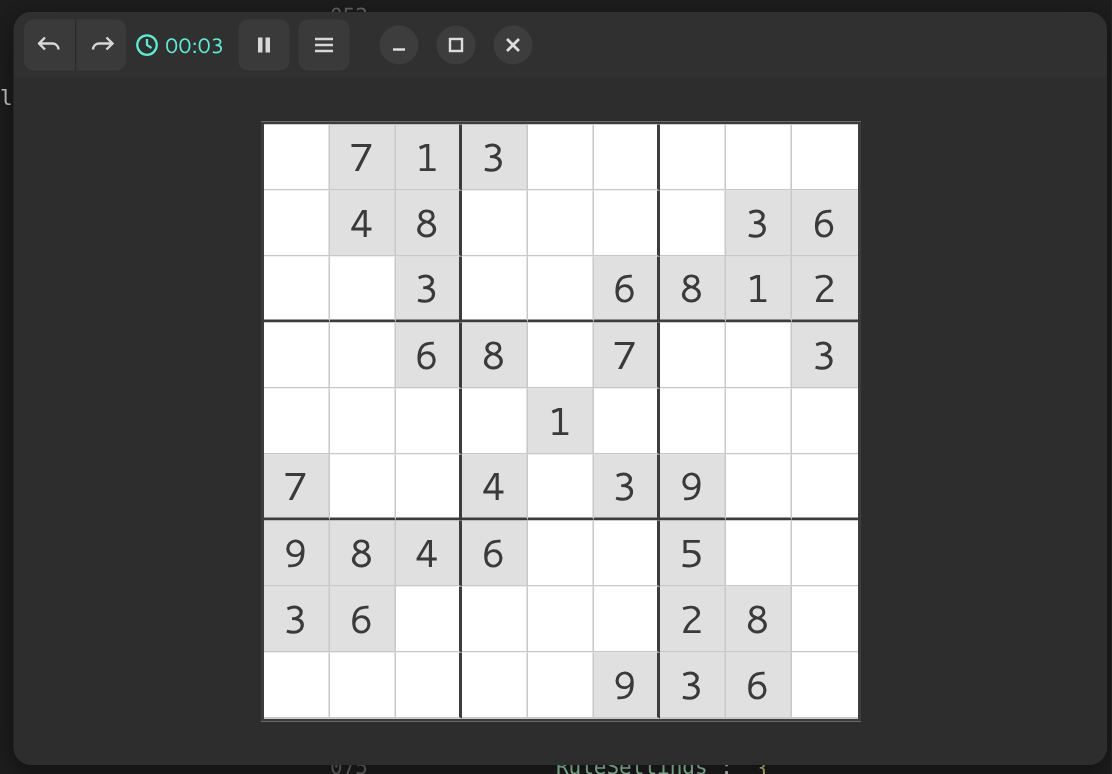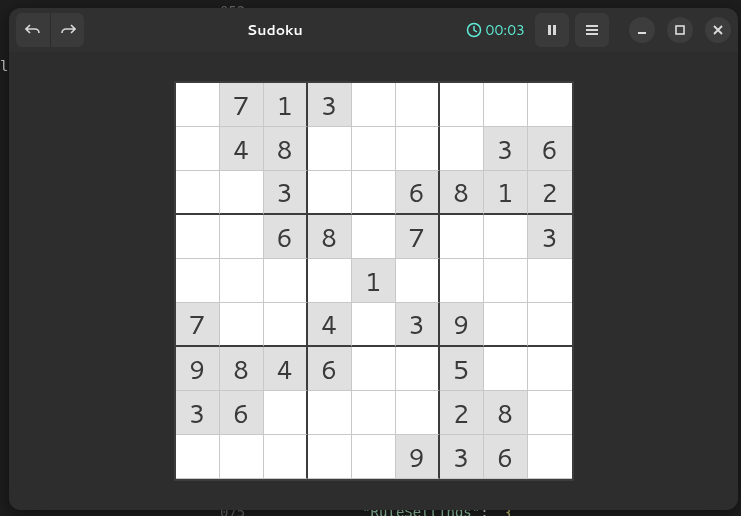--- a/index.html
+++ b/index.html
@@ -111,21 +111,20 @@
             <path d="M5 3 L1 7 L5 11 M1 7 H10 A4 4 0 0 1 14 11"></path>
           </svg>
       </button>
       <button class="tb-btn">
         <svg viewBox="0 0 16 16" fill="none" stroke="currentColor" stroke-width="1.6">
             <path d="M11 3 L15 7 L11 11 M15 7 H6 A4 4 0 0 0 2 11"></path>
           </svg>
       </button>
     </div>
 
-    <div class="title">Sudoku</div>
 
     <div class="timer-wrap">
       <svg viewBox="0 0 16 16" fill="none" stroke="currentColor" stroke-width="1.5">
           <circle cx="8" cy="8" r="6.5"></circle>
           <path d="M8 4 V8 L11 10"></path>
         </svg>
       <span>00:03</span>
     </div>
 
     <button class="tb-btn">

